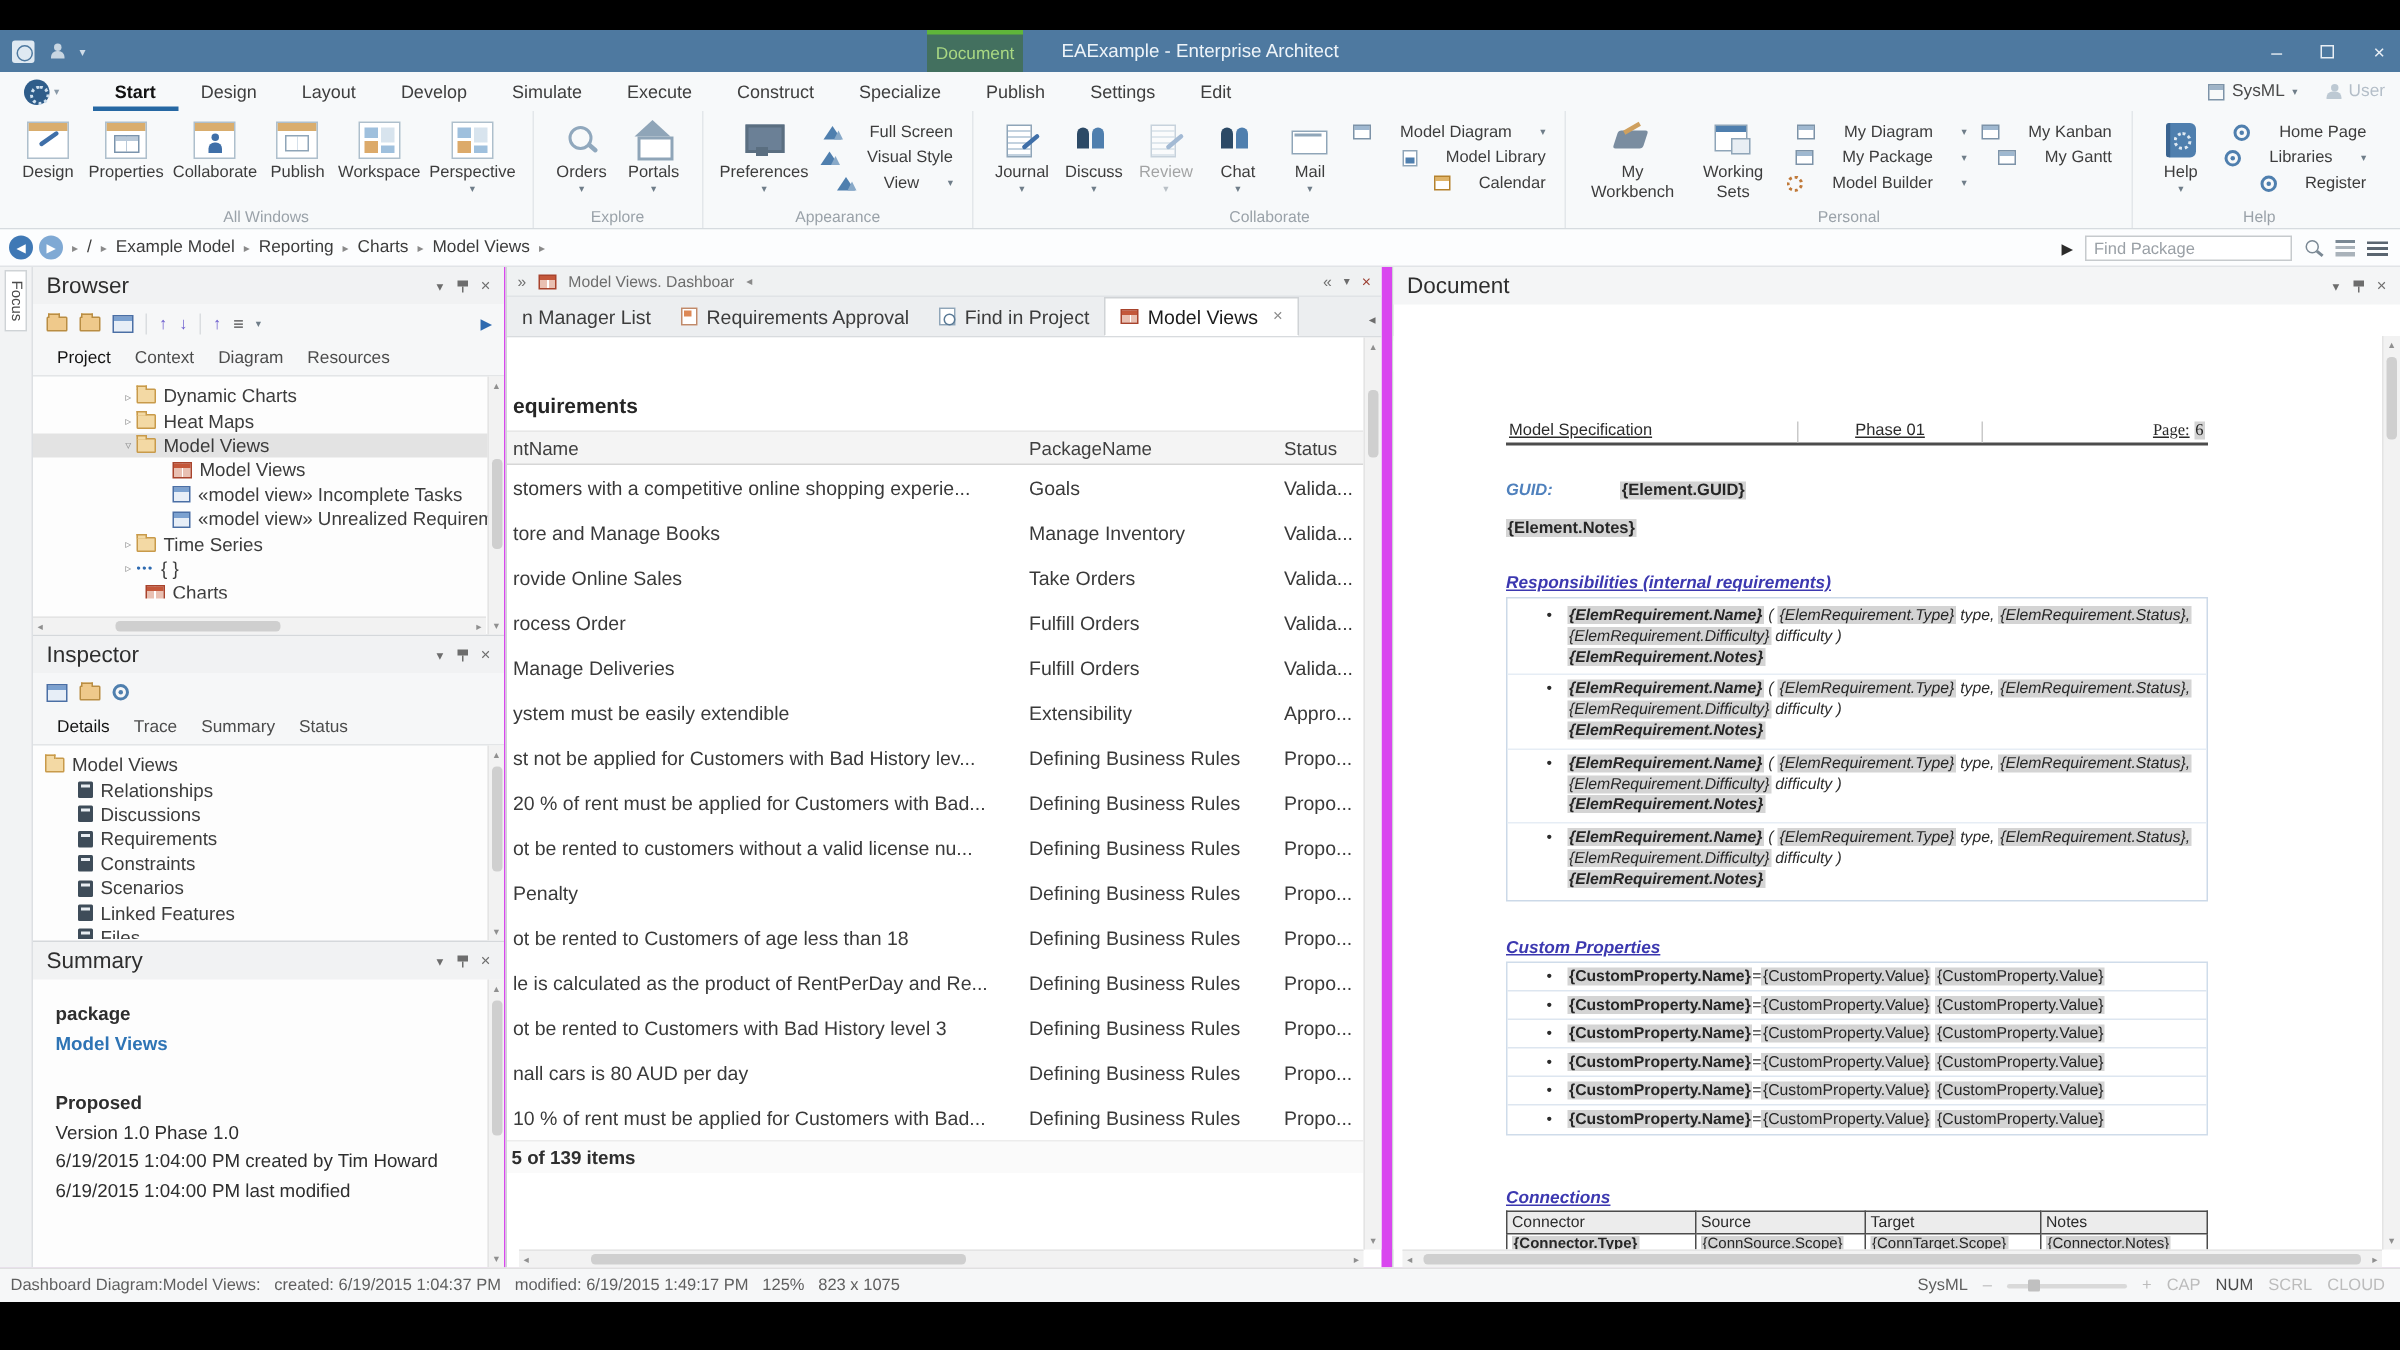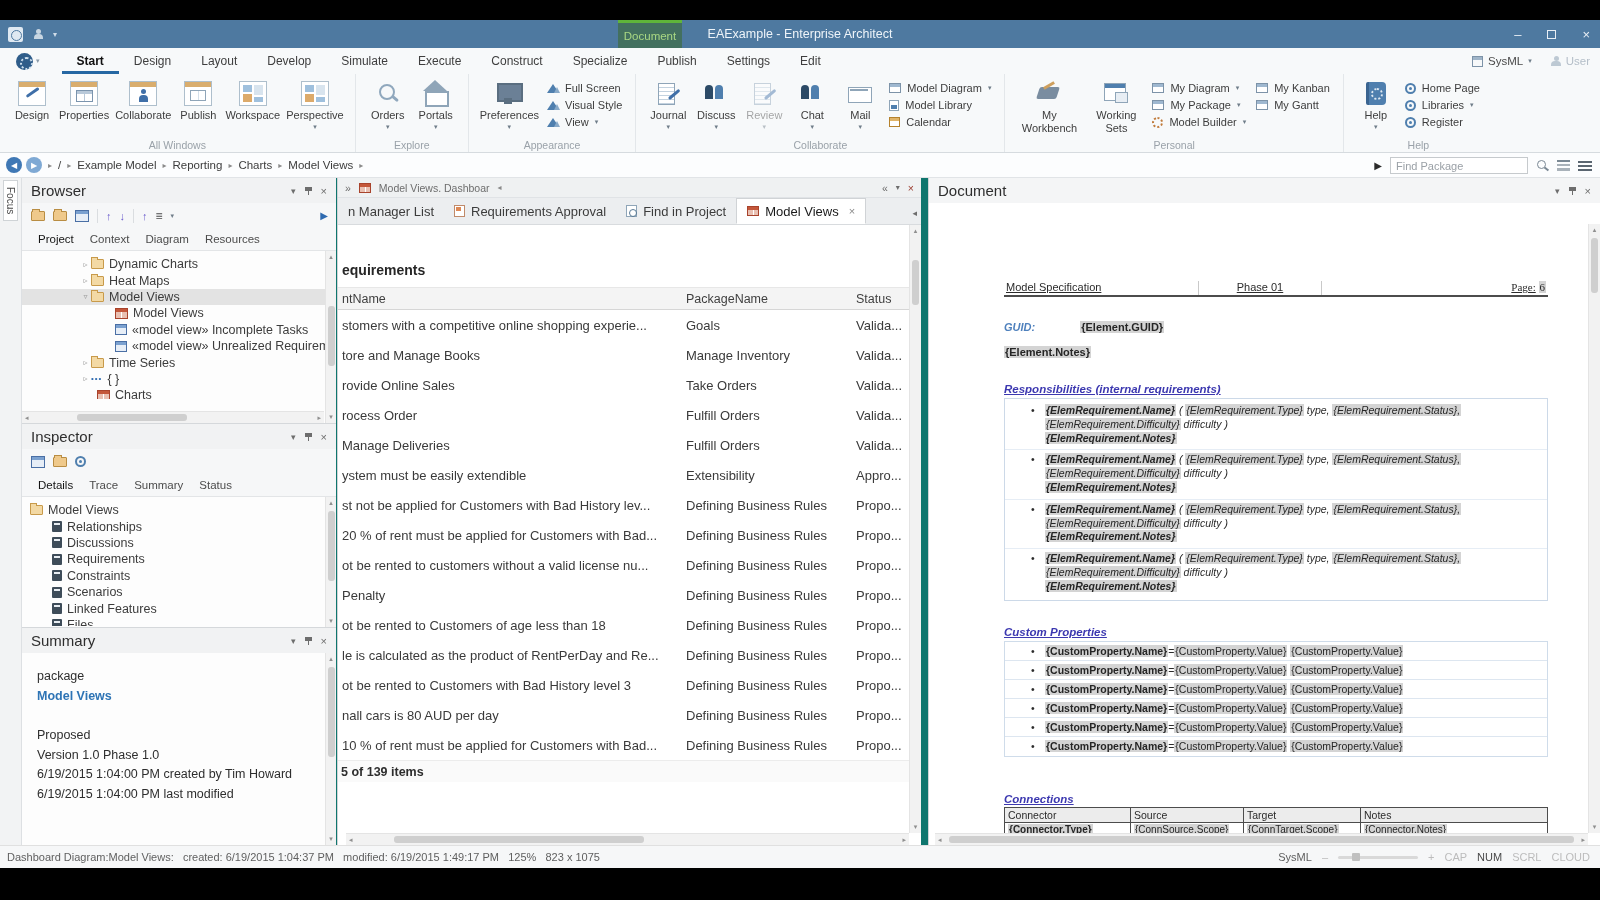--- a/index.html
+++ b/index.html
@@ -70,21 +70,21 @@
   .ic-people::after { content:""; position:absolute; left:13px; top:4px; width:8px; height:14px; background:#4f7fae; border-radius:4px 4px 0 0; }
   .ic-mail::before { content:""; position:absolute; left:2px; top:6px; width:22px; height:14px; border:1px solid #8fa5b8; background:#fff; }
   .ic-mail::after { content:""; position:absolute; left:4px; top:8px; width:18px; height:2px; background:#8fa5b8; }
   .ic-bench::before { content:""; position:absolute; left:3px; top:6px; width:20px; height:12px; background:#7a8da0; transform:skewX(-18deg); border-radius:2px; }
   .ic-bench::after { content:""; position:absolute; left:8px; top:3px; width:12px; height:3px; background:#cfa05e; transform:rotate(-30deg); }
   .ic-wsets::before { content:""; position:absolute; left:2px; top:2px; width:20px; height:16px; border:1px solid #8fa5b8; background:linear-gradient(#4f7fae 0 4px, #fff 4px); }
   .ic-wsets::after { content:""; position:absolute; left:13px; top:11px; width:11px; height:9px; border:1px solid #8fa5b8; background:#e8eef4; }
   .ic-helpbook::before { content:""; position:absolute; left:4px; top:1px; width:17px; height:23px; background:#4f7fae; border-radius:2px 4px 4px 2px; border-left:3px solid #3a6490; }
   .ic-helpbook::after { content:""; position:absolute; left:9px; top:7px; width:8px; height:8px; border:2px dotted #dfe9f2; border-radius:50%; }
   .menucol { display:flex; flex-direction:column; justify-content:flex-start; margin:3px 5px 0 5px; gap:5px; }
-  .mitem { display:flex; align-items:center; gap:6px; font-size:11px; color:#3d3d3d; white-space:nowrap; }
+  .mitem { display:flex; align-items:center; gap:19px; font-size:11px; color:#3d3d3d; white-space:nowrap;justify-content:flex-end; }
   .mitem .mchev { font-size:7px; color:#6f7d89; }
   .mi-win { width:12px; height:10px; border:1px solid #7d93a8; background:linear-gradient(#9fb8d0 0 3px, #fff 3px); flex:none; }
   .mi-mountain { width:12px; height:10px; position:relative; flex:none; }
   .mi-mountain::before { content:""; position:absolute; left:0; bottom:0; border-left:6px solid transparent; border-right:6px solid transparent; border-bottom:9px solid #4f7fae; }
   .mi-mountain::after { content:""; position:absolute; left:7px; bottom:0; border-left:3px solid transparent; border-right:3px solid transparent; border-bottom:6px solid #88a9c8; }
   .mi-doc { width:10px; height:11px; border:1px solid #8fa5b8; background:#fff; flex:none; position:relative; }
   .mi-doc::after { content:""; position:absolute; left:1px; bottom:1px; width:6px; height:4px; background:#4f7fae; }
   .mi-cal { width:11px; height:10px; border:1px solid #b5822d; background:linear-gradient(#e0b468 0 3px, #fff 3px); flex:none; }
   .mi-sparx { width:11px; height:11px; border-radius:50%; border:2px solid #4f7fae; position:relative; flex:none; }
   .mi-sparx::after { content:""; position:absolute; left:2px; top:2px; width:3px; height:3px; background:#4f7fae; border-radius:50%; }
@@ -101,21 +101,21 @@
   .play-dark { color:#2b2b2b; font-size:10px; }
   .findbox { width:138px; height:17px; border:1px solid #c6cacd; background:#fff; font-size:11px; color:#333; padding:0 5px; font-family:"Liberation Sans",sans-serif; }
   .findbox::placeholder { color:#9aa0a6; }
   .ic-mag { width:13px; height:13px; position:relative; }
   .ic-mag::before { content:""; position:absolute; left:1px; top:1px; width:7px; height:7px; border:1.5px solid #7a8894; border-radius:50%; }
   .ic-mag::after { content:""; position:absolute; left:8px; top:9px; width:5px; height:2px; background:#7a8894; transform:rotate(40deg); }
   .ic-tree { width:13px; height:11px; background:linear-gradient(#7a8894 0 2px, transparent 2px 4px, #a9b2ba 4px 6px, transparent 6px 8px, #a9b2ba 8px 10px); }
   .ic-burger { width:14px; height:10px; background:repeating-linear-gradient(#5a6570 0 2px, transparent 2px 4px); }
 
   
-  .ws { position:absolute; left:0; top:158px; width:100%; height:667px; background:#0f766e; }
+  .ws { position:absolute; left:0; top:158px; width:100%; height:667px; background:#d946ef; }
   .focus-strip { position:absolute; left:0; top:0; width:22px; height:100%; background:#f2f3f4; border-right:1px solid #dde0e3; }
   .focus-tab { margin:2px 2px 0 3px; background:#fff; border:1px solid #cfd3d6; font-size:10px; color:#4a4a4a; writing-mode:vertical-rl; padding:6px 1px; }
   .leftcol { position:absolute; left:22px; top:0; width:314px; height:100%; }
   .panel { position:absolute; left:0; width:100%; background:#fdfdfd; border-bottom:1px solid #d5d8db; }
   .phead { height:25px; display:flex; align-items:center; padding:0 9px; background:#f1f2f3; }
   .ptitle { font-size:15px; color:#2e2e2e; flex:1; }
   .phicons { display:flex; align-items:center; gap:9px; color:#6d6d6d; font-size:9px; }
   .pin { width:7px; height:9px; position:relative; display:inline-block; }
   .pin::before { content:""; position:absolute; left:0; top:1px; width:7px; height:4px; background:#6d6d6d; }
   .pin::after { content:""; position:absolute; left:3px; top:5px; width:1.5px; height:4px; background:#6d6d6d; }
@@ -144,21 +144,21 @@
   .i-sq::after { content:""; position:absolute; left:2px; top:2px; width:6px; height:2px; background:#e8edf2; }
 
   .vscroll { position:absolute; right:0; top:0; width:11px; background:#f2f2f2; border-left:1px solid #e4e4e4; }
   .vscroll .arr { position:absolute; left:0; width:100%; text-align:center; color:#8f8f8f; font-size:7px; }
   .vscroll .thumb { position:absolute; left:2px; width:7px; background:#cfcfcf; border-radius:3px; }
   .hscroll { position:absolute; bottom:0; height:12px; background:#f2f2f2; border-top:1px solid #e4e4e4; }
   .hscroll .arr { position:absolute; top:0; height:100%; display:flex; align-items:center; color:#8f8f8f; font-size:7px; }
   .hscroll .thumb { position:absolute; top:2px; height:7px; background:#cfcfcf; border-radius:3px; }
 
   .sum-body { padding:14px 0 0 15px; font-size:12.5px; color:#2e2e2e; line-height:19.5px; }
-  .sum-body .b { font-weight:normal; }
+  .sum-body .b { font-weight:bold; }
   .sum-link { color:#2e74b5; font-weight:bold; }
 
   
   .centercol { position:absolute; left:337px; top:0; width:584px; height:100%; background:#fff; border-left:1px solid #d0d3d6; }
   .cstrip { height:20px; background:#eff1f2; border-bottom:1px solid #e0e3e6; display:flex; align-items:center; font-size:10.5px; color:#6d6d6d; padding:0 7px; gap:8px; }
   .cstrip .red { color:#9a3b2e; }
   .cstrip .spacer { flex:1; }
   .cstrip .mini-dash { width:12px; height:10px; }
   .ctabs { height:27px; background:#eceef0; display:flex; align-items:flex-end; border-bottom:1px solid #d8dbde; position:relative; }
   .ctab { height:26px; display:flex; align-items:center; padding:0 10px; font-size:13px; color:#3c3c3c; gap:6px; white-space:nowrap; }
@@ -178,21 +178,21 @@
   .t-row { height:30px; display:flex; align-items:center; font-size:13px; color:#3a3a3a; }
   .cfoot { height:22px; background:#fafafa; border-top:1px solid #ececec; display:flex; align-items:center; font-weight:bold; font-size:12.5px; color:#2e2e2e; padding-left:3px; }
   .center-vscroll { position:absolute; right:0; top:47px; width:12px; bottom:12px; background:#f2f2f2; border-left:1px solid #e4e4e4; }
   .center-hscroll { position:absolute; left:8px; right:12px; bottom:0; height:12px; background:#f2f2f2; border-top:1px solid #e4e4e4; }
 
   
   .rightcol { position:absolute; left:928px; top:0; right:0; height:100%; background:#fff; border-left:1px solid #d0d3d6; }
   .readbar { height:21px; display:flex; align-items:center; gap:8px; padding:0 11px; background:#fbfbfc; border-bottom:1px solid #e4e6e9; font-size:11.5px; color:#4a4a4a; }
   .readbar .chev-r { position:absolute; right:6px; font-size:8px; color:#8a8a8a; }
   .docbody { position:absolute; left:0; top:46px; right:12px; bottom:12px; overflow:hidden; background:#fff; }
-  .docpage { margin-left:75px; width:544px; font-size:11px; color:#2b2b2b; }
+  .docpage { margin-left:75px; width:468px; font-size:11px; color:#2b2b2b; }
   .dheader { margin-top:57px; display:flex; border-bottom:2px solid #4c4c4c; font-size:11px; }
   .dh-cell { padding:0 2px 2px 2px; }
   .dh-1 { width:195px; border-right:1px solid #c9c9c9; }
   .dh-2 { width:123px; text-align:center; border-right:1px solid #c9c9c9; }
   .dh-3 { flex:1; text-align:right;font-family:Liberation Serif, serif; }
   .token { background:#d4d4d4; color:#262626; padding:0 1px; }
   .tok-i { font-style:italic; }
   .tok-b { font-weight:bold; }
   .dguid { margin-top:24px; font-size:11px; }
   .guid-label { color:#4f81bd; font-weight:bold; font-style:italic; margin-right:42px; }

